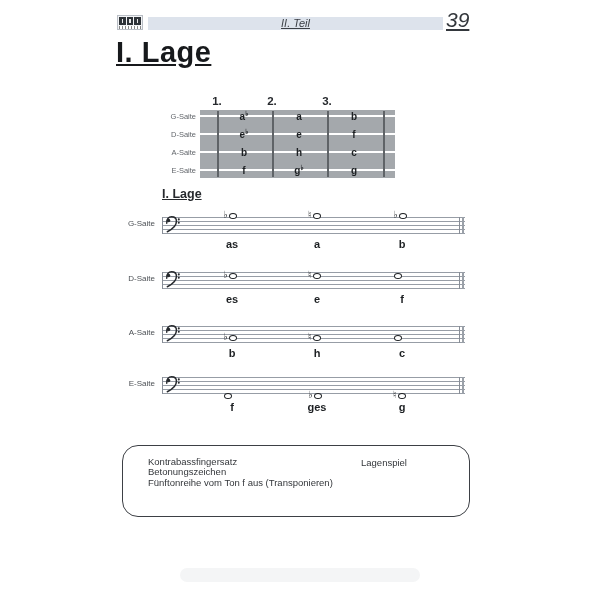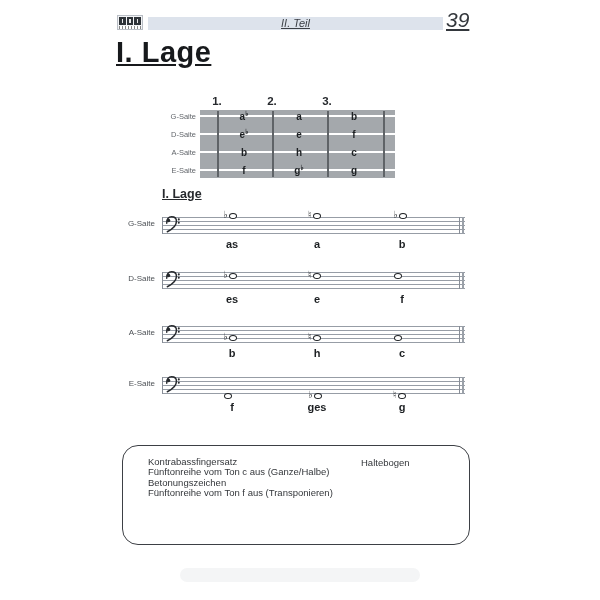--- a/index.html
+++ b/index.html
@@ -55,21 +55,21 @@
   .note .acc{font-size:10px;line-height:1;color:#1d2023;position:relative;top:-1px;margin-right:1px;
              font-family:"DejaVu Sans",sans-serif;}
   .note .head{width:6px;height:4px;border:1.6px solid #1d2023;border-radius:50%;background:#fff;}
   .sys .n0{left:123px}.sys .n1{left:208px}.sys .n2{left:293px}
   .sys-1 .note{top:4.5px}.sys-2 .note{top:9.5px}.sys-3 .note{top:18px}.sys-4 .note{top:25px}
   .nname{position:absolute;top:33px;width:40px;text-align:center;font-weight:bold;font-size:11px;color:#1d2023;}
   .sys-4 .nname{top:36px}
   .sys .m0{left:112px}.sys .m1{left:197px}.sys .m2{left:282px}
 
   
-  .sumbox{left:122px;top:445px;width:348px;height:100px;border:1.5px solid #3d4045;border-radius:16px;box-sizing:border-box;}
+  .sumbox{left:122px;top:445px;width:348px;height:72px;border:1.5px solid #3d4045;border-radius:16px;box-sizing:border-box;}
   .sumbox .list{position:absolute;left:25px;top:11px;font-size:9.5px;line-height:10.4px;color:#34373b;}
   .sumbox .rlabel{position:absolute;left:238px;top:11px;font-size:9.5px;color:#34373b;}
 
   
   .smudge{left:180px;top:568px;width:240px;height:14px;background:#f4f5f6;border-radius:7px;}
 </style>
 </head>
 <body>
 
 <div class="abs logo">
@@ -250,20 +250,19 @@
       <span class="head"></span>
     </div>
   <div class="nname m0">f</div>
   <div class="nname m1">ges</div>
   <div class="nname m2">g</div>
 </div>
 
 <div class="abs sumbox">
   <div class="list">
     <div>Kontrabassfingersatz</div>
-    <div>Fünftonreihe vom Ton c aus (Ganze/Halbe)</div>
     <div>Betonungszeichen</div>
     <div>Fünftonreihe vom Ton f aus (Transponieren)</div>
   </div>
-  <div class="rlabel">Haltebogen</div>
+  <div class="rlabel">Lagenspiel</div>
 </div>
 
 <div class="abs smudge"></div>
 
 </body></html>

